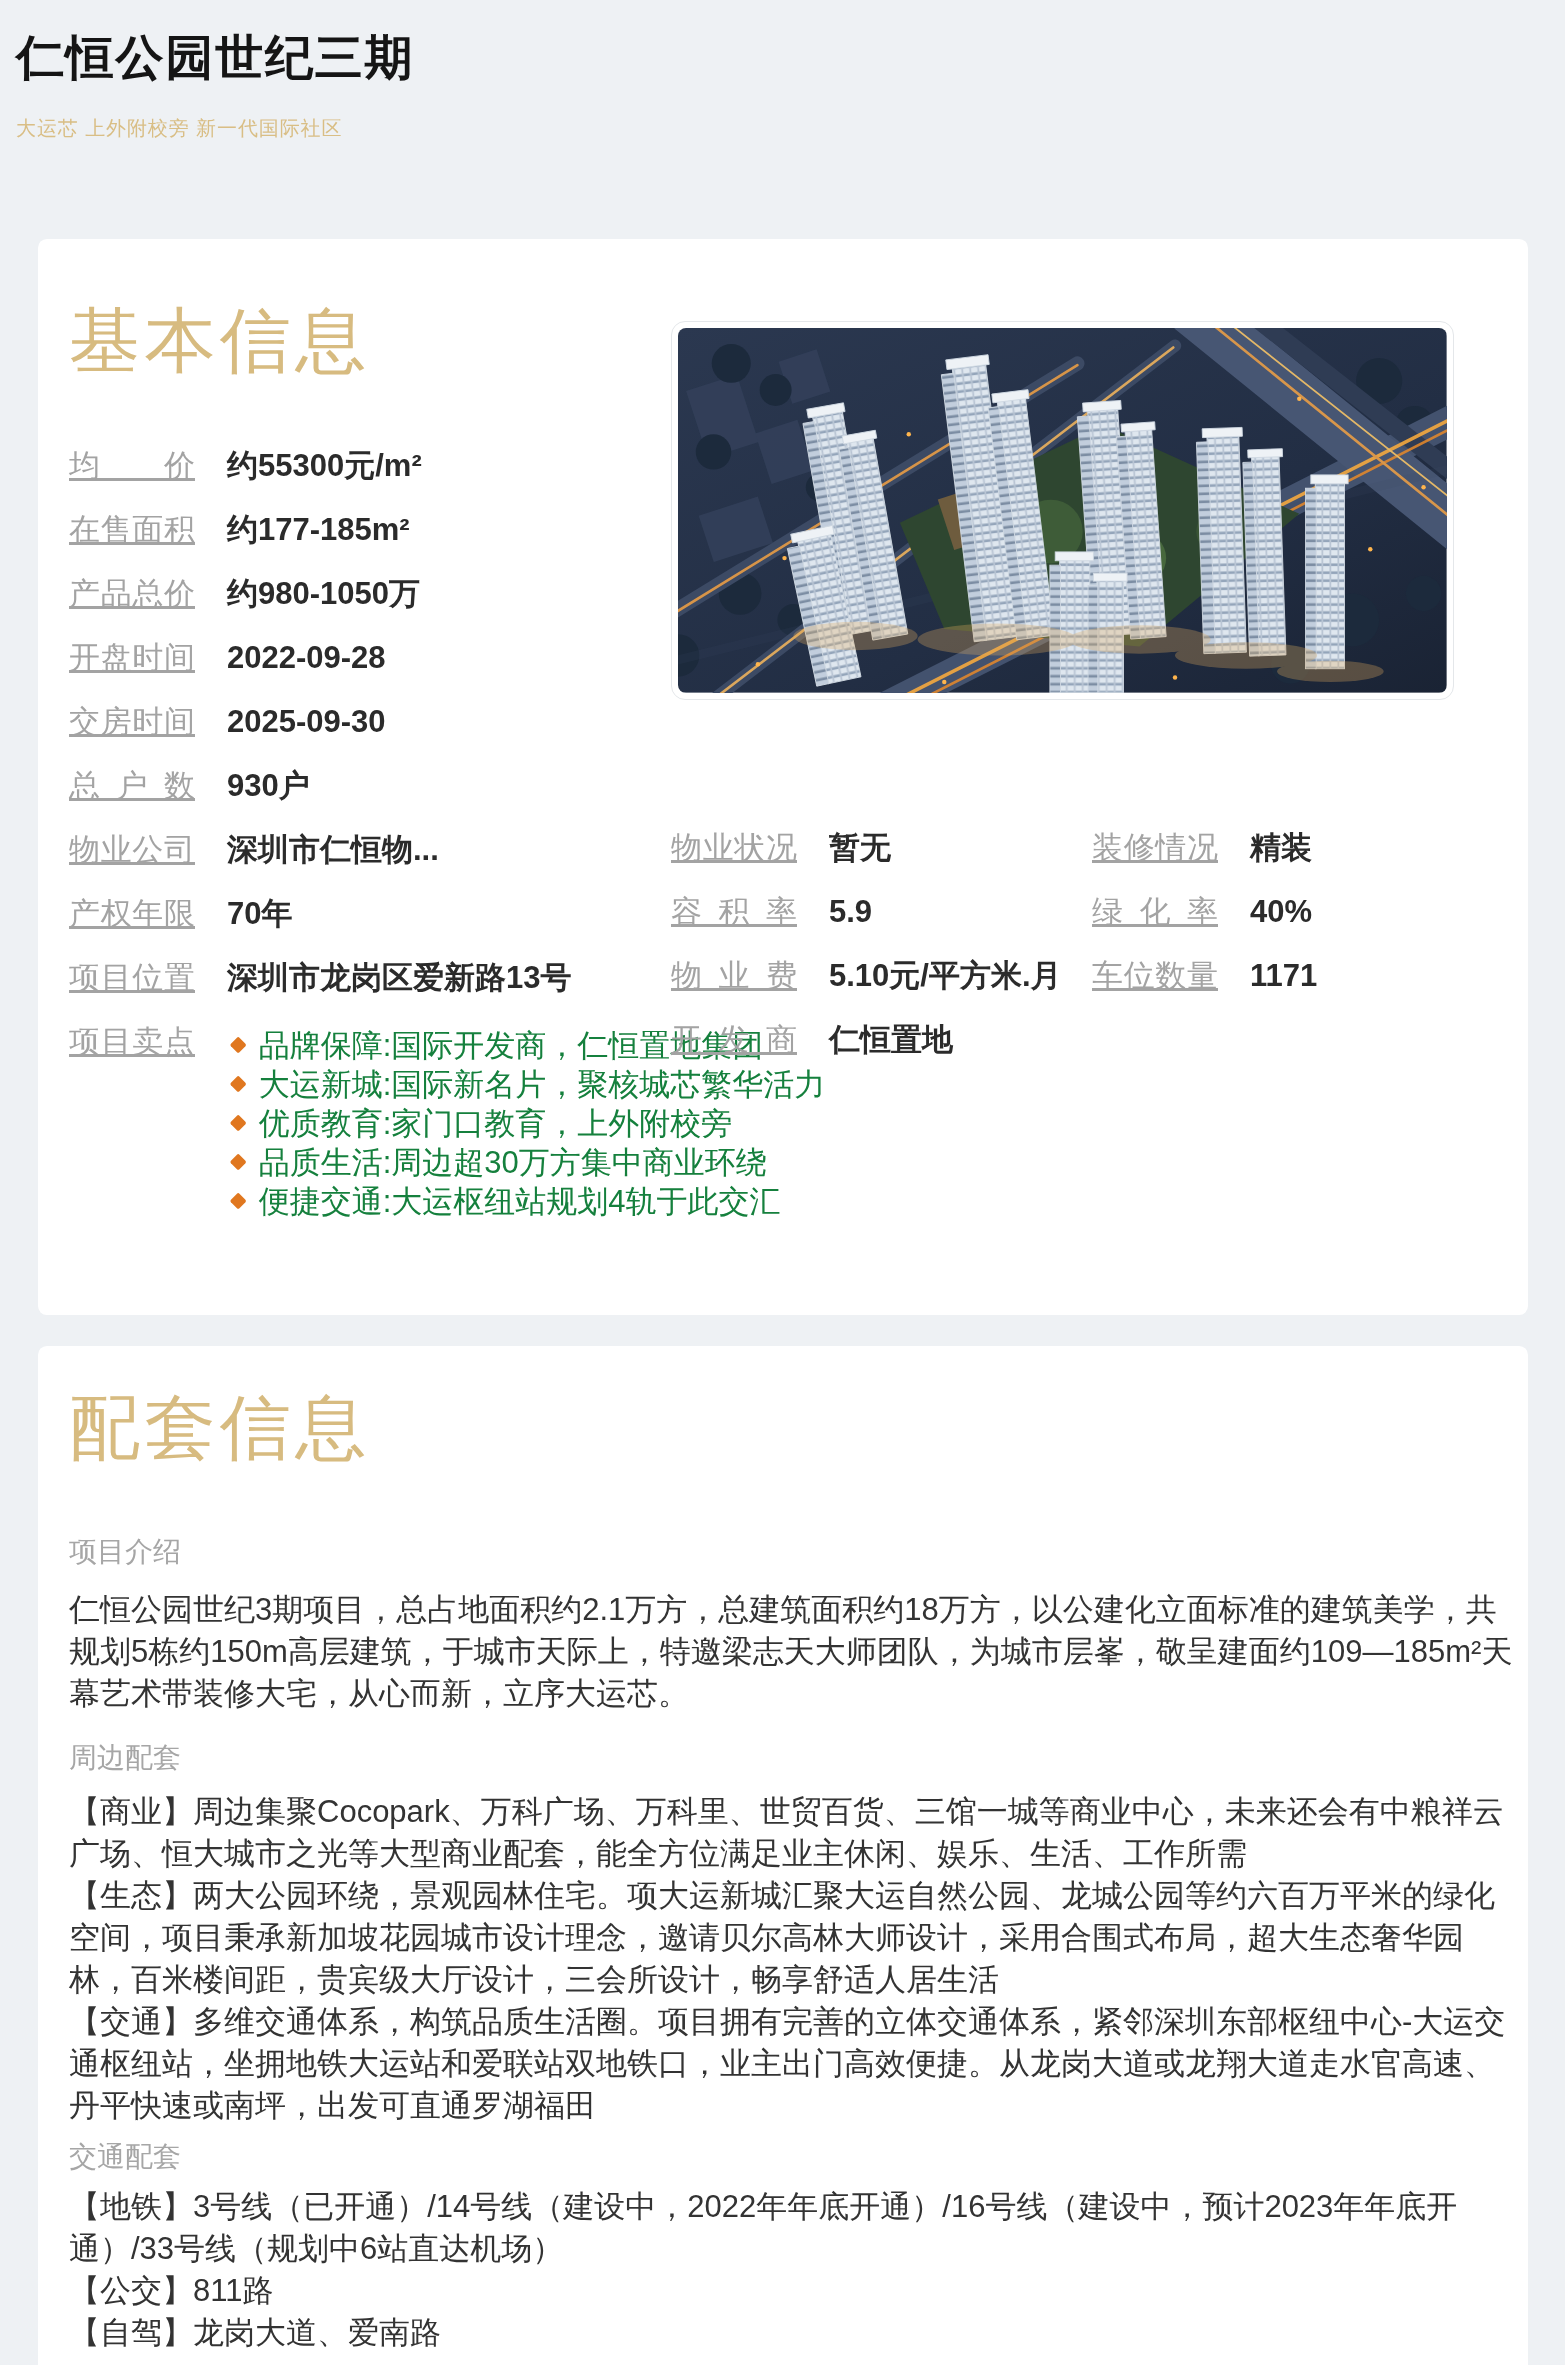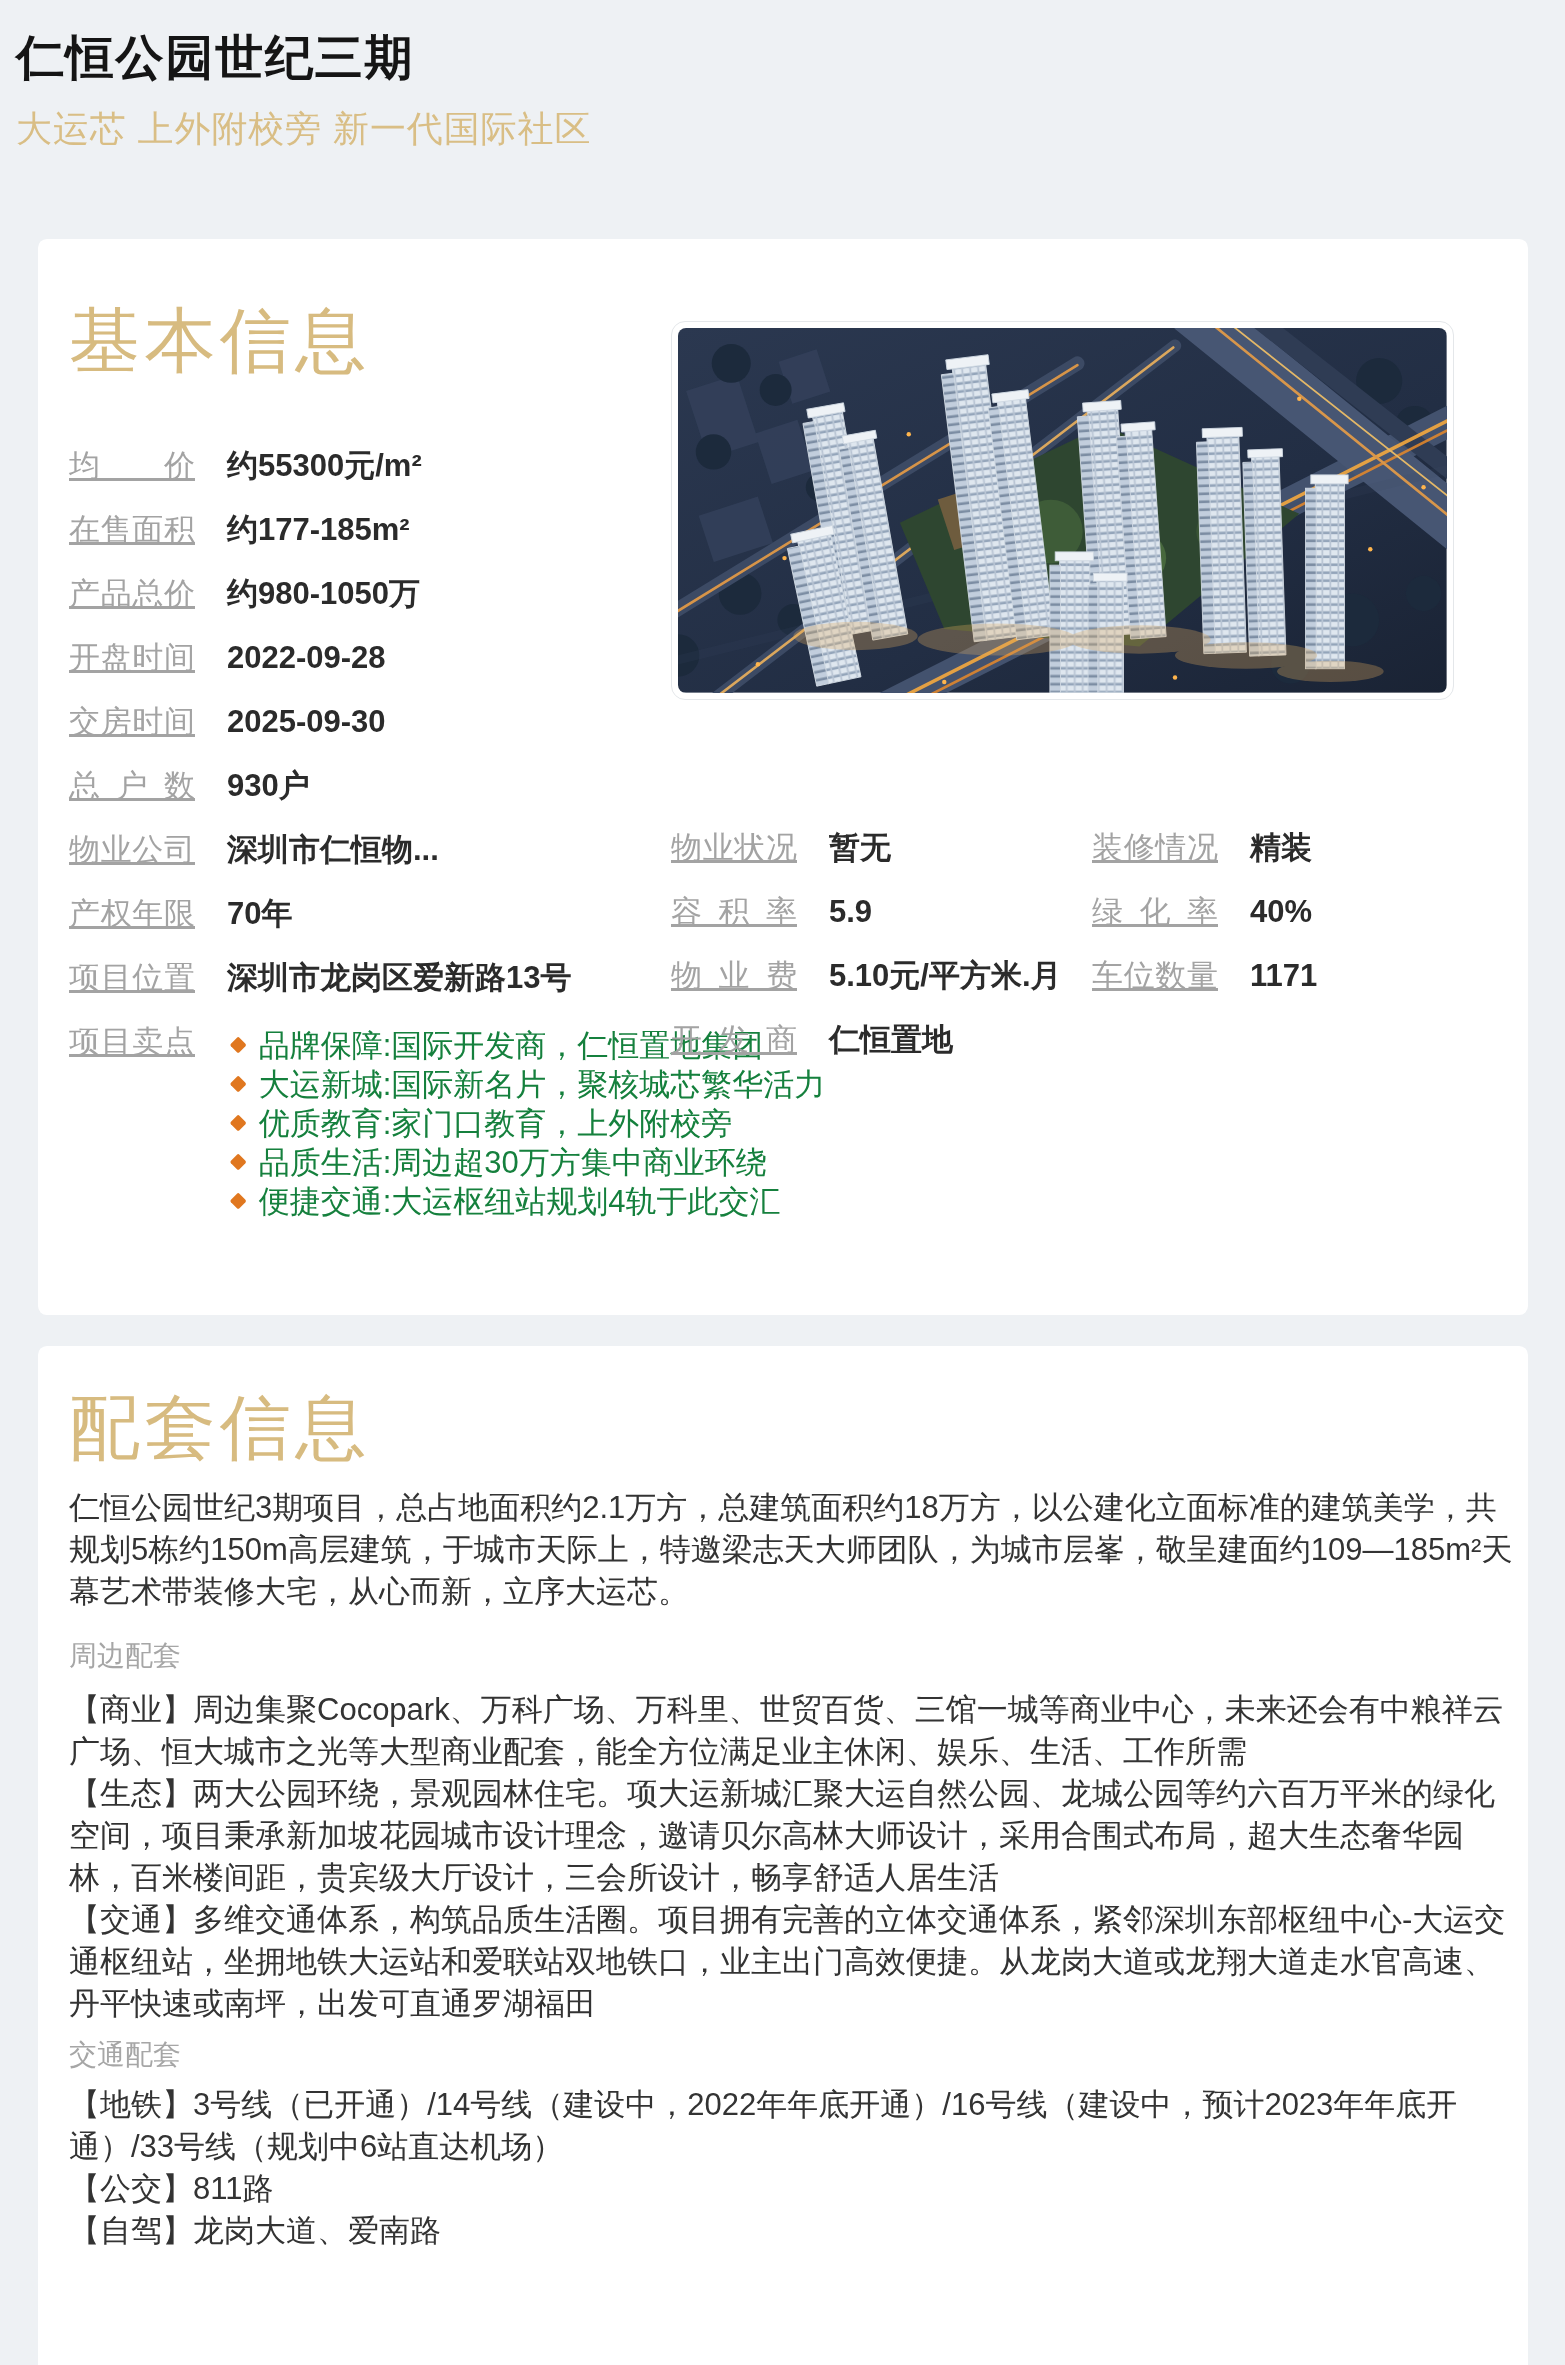--- a/index.html
+++ b/index.html
@@ -8,21 +8,21 @@
     background:#eef1f4;
     font-family:"Liberation Sans","DejaVu Sans",sans-serif;
     color:#333;
   }
   .header { padding:30px 0 0 16px; }
   .page-title {
     font-size:48px; line-height:55px; font-weight:700; color:#151515;
     letter-spacing:1.8px;
   }
   .page-subtitle {
-    margin-top:25px; font-size:36px; line-height:37px; color:#d9be85;
+    margin-top:25px; font-size:20px; line-height:37px; color:#d9be85;
     letter-spacing:0.9px;
   }
   .card {
     background:#fff; border-radius:8.9px; margin:0 38px; width:1490px;
   }
   .card1 { margin-top:92px; position:relative; height:1076px; }
   .section-heading {
     font-size:71px; line-height:78px; color:#d7bb80; letter-spacing:4.4px;
     font-weight:400;
   }
@@ -326,20 +326,21 @@
     <div class="field-row">
       <span class="field-label">车位数量</span>
       <span class="field-value">1171</span>
     </div>
   </div>
 </div>
 
 <div class="card card2">
   <div class="section-heading">配套信息</div>
 
+  <div class="sub-label m1">项目介绍</div>
   <div class="para">仁恒公园世纪3期项目，总占地面积约2.1万方，总建筑面积约18万方，以公建化立面标准的建筑美学，共规划5栋约150m高层建筑，于城市天际上，特邀梁志天大师团队，为城市层峯，敬呈建面约109—185m²天幕艺术带装修大宅，从心而新，立序大运芯。</div>
 
   <div class="sub-label gap28">周边配套</div>
   <div class="para pt18">
     <div>【商业】周边集聚Cocopark、万科广场、万科里、世贸百货、三馆一城等商业中心，未来还会有中粮祥云广场、恒大城市之光等大型商业配套，能全方位满足业主休闲、娱乐、生活、工作所需</div>
     <div>【生态】两大公园环绕，景观园林住宅。项大运新城汇聚大运自然公园、龙城公园等约六百万平米的绿化空间，项目秉承新加坡花园城市设计理念，邀请贝尔高林大师设计，采用合围式布局，超大生态奢华园林，百米楼间距，贵宾级大厅设计，三会所设计，畅享舒适人居生活</div>
     <div>【交通】多维交通体系，构筑品质生活圈。项目拥有完善的立体交通体系，紧邻深圳东部枢纽中心-大运交通枢纽站，坐拥地铁大运站和爱联站双地铁口，业主出门高效便捷。从龙岗大道或龙翔大道走水官高速、丹平快速或南坪，出发可直通罗湖福田</div>
   </div>
 
   <div class="sub-label gap14">交通配套</div>

